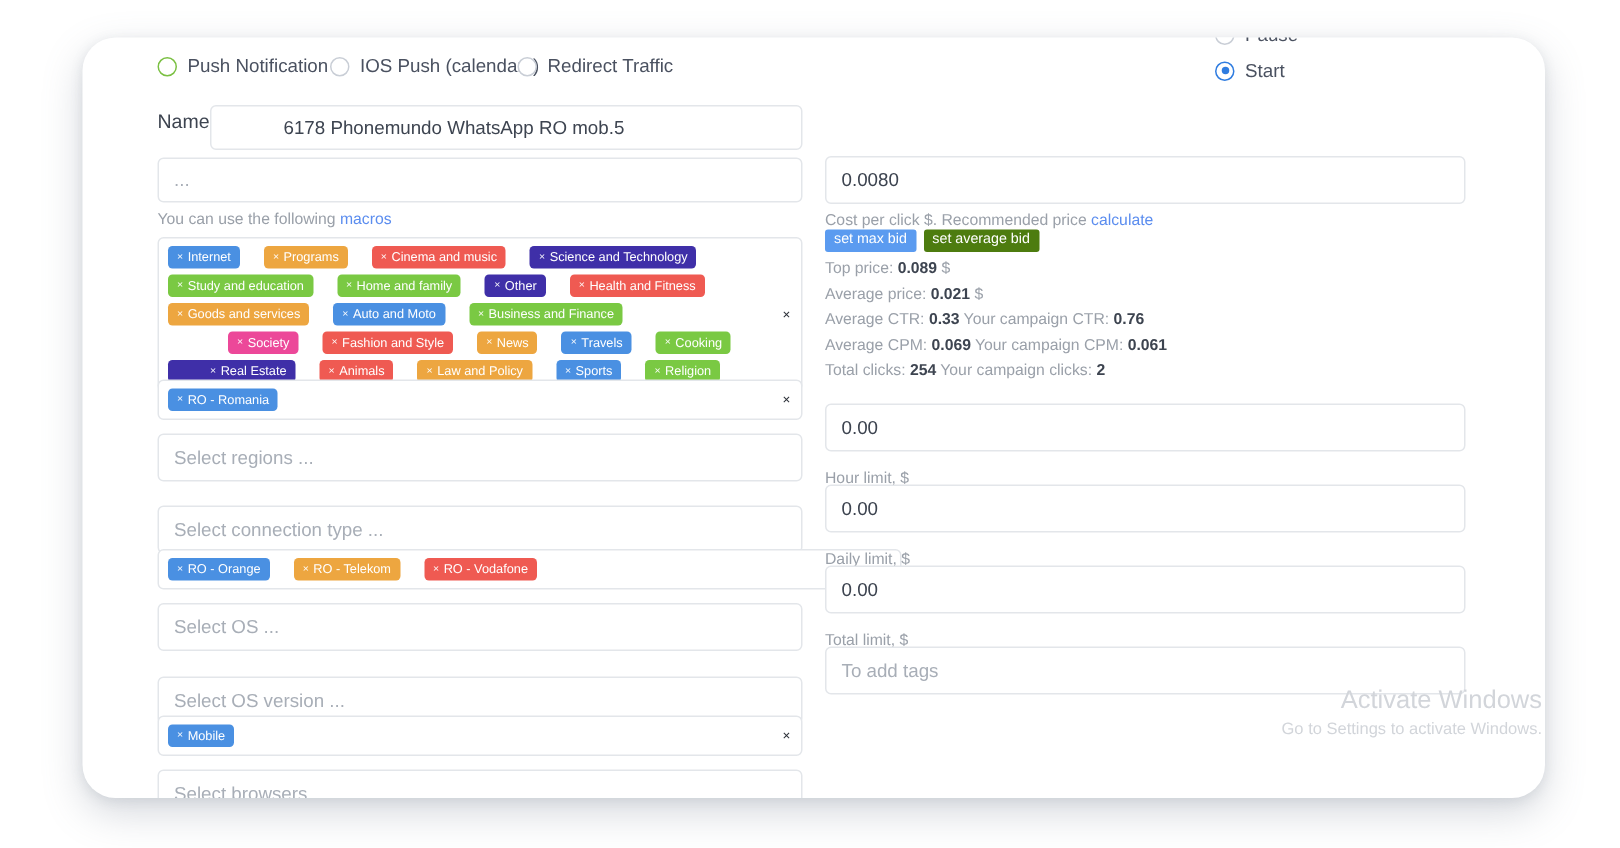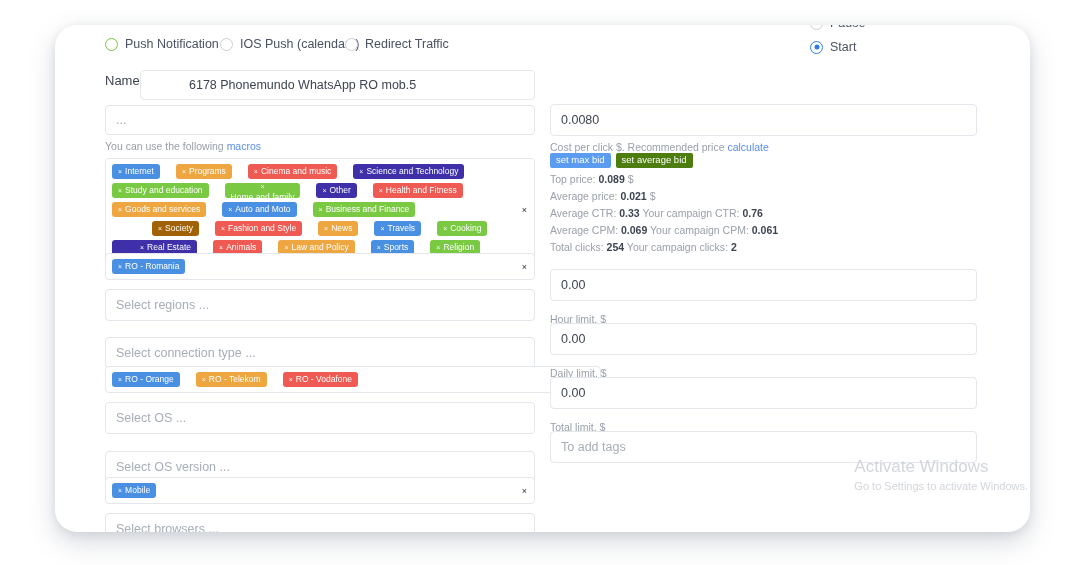--- a/index.html
+++ b/index.html
@@ -173,21 +173,21 @@
   
   #watermark {
     position: absolute;
     right: 2px;
     bottom: 38px;
     text-align: left;
     color: #d2d5da;
     white-space: nowrap;
     pointer-events: none;
   }
-  #wm-title { font-size: 17px; line-height: 1.2; }
+  #wm-title { font-size: 17px; line-height: 1.2; text-align: right; }
   #wm-sub   { font-size: 11px; line-height: 1.5; }
 </style>
 </head>
 <body>
 
 <div id="card">
   <div id="card-inner">
 
     <div class="radio-row" style="left:50px; top:12px;">
       <span class="radio green"></span>
@@ -234,21 +234,21 @@
             <span>Cinema and music</span>
           </span>
           <span class="chip" style="background: rgb(63, 47, 168);">
             <span class="x">×</span>
             <span>Science and Technology</span>
           </span>
           <span class="chip" style="background: rgb(122, 201, 67);">
             <span class="x">×</span>
             <span>Study and education</span>
           </span>
-          <span class="chip" style="background: rgb(122, 201, 67); flex-direction: column;">
+          <span class="chip" style="background: rgb(122, 201, 67);">
             <span class="x">×</span>
             <span>Home and family</span>
           </span>
           <span class="chip" style="background: rgb(63, 47, 168);">
             <span class="x">×</span>
             <span>Other</span>
           </span>
           <span class="chip" style="background: rgb(239, 90, 82);">
             <span class="x">×</span>
             <span>Health and Fitness</span>
@@ -258,21 +258,21 @@
             <span>Goods and services</span>
           </span>
           <span class="chip" style="background: rgb(74, 144, 226);">
             <span class="x">×</span>
             <span>Auto and Moto</span>
           </span>
           <span class="chip" style="background: rgb(122, 201, 67);">
             <span class="x">×</span>
             <span>Business and Finance</span>
           </span>
-          <span class="chip" style="background: #a16207; margin-left: 40px;">
+          <span class="chip" style="background: #ec4899; margin-left: 40px;">
             <span class="x">×</span>
             <span>Society</span>
           </span>
           <span class="chip" style="background: rgb(239, 90, 82);">
             <span class="x">×</span>
             <span>Fashion and Style</span>
           </span>
           <span class="chip" style="background: rgb(237, 166, 64);">
             <span class="x">×</span>
             <span>News</span>

